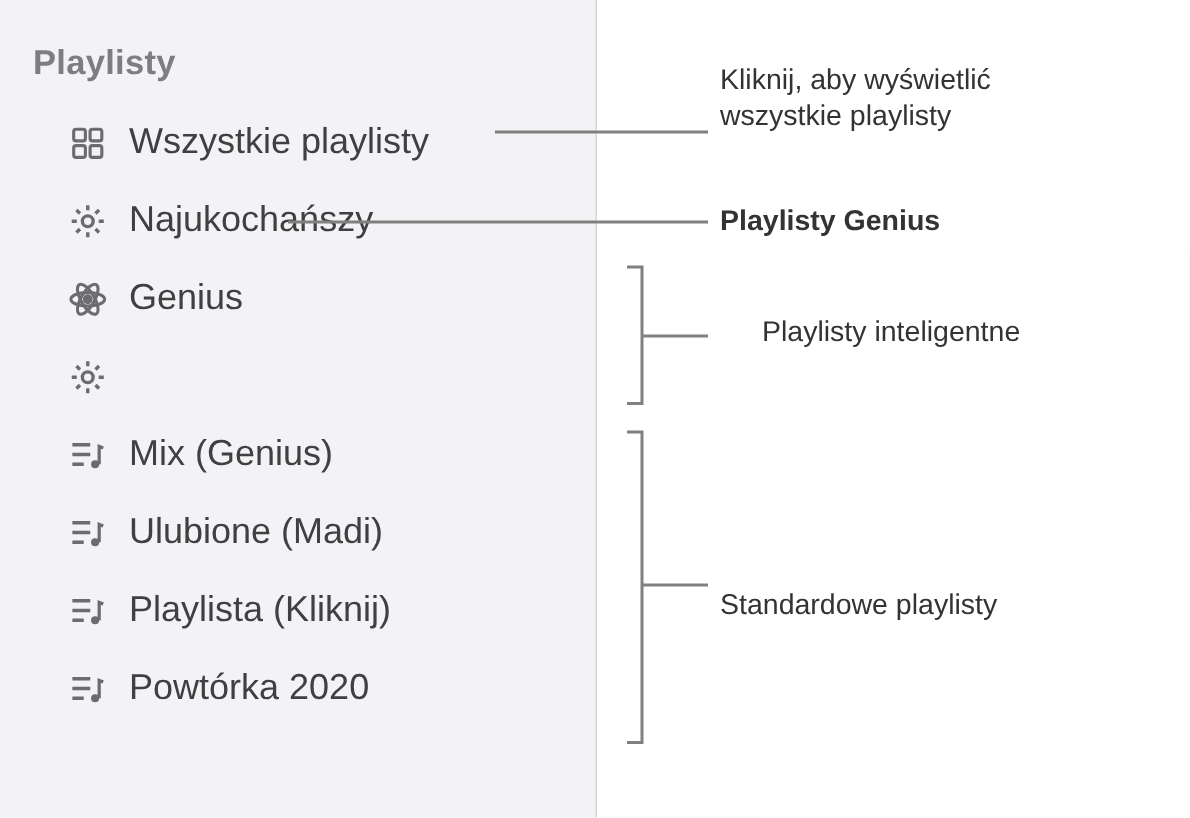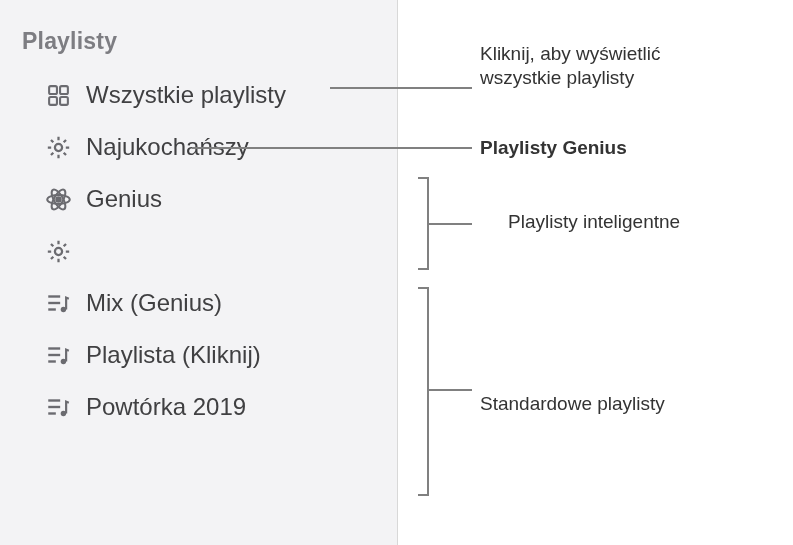--- a/index.html
+++ b/index.html
@@ -123,20 +123,32 @@
         <line x1="3" y1="6" x2="14" y2="6"></line>
         <line x1="3" y1="12" x2="14" y2="12"></line>
         <line x1="3" y1="18" x2="10" y2="18"></line>
         <circle cx="17" cy="18" r="2.5" fill="#6b6b70" stroke="none"></circle>
         <path d="M19.5 18V7l2.5 1" stroke-width="2"></path>
       </svg>
     </span>
     <span class="label">Mix (Genius)</span>
   </div>
 
+  <div class="sidebar-item">
+    <span class="icon">
+      <svg viewBox="0 0 24 24" width="26" height="26" fill="none" stroke-width="2.2">
+        <line x1="3" y1="6" x2="14" y2="6"></line>
+        <line x1="3" y1="12" x2="14" y2="12"></line>
+        <line x1="3" y1="18" x2="10" y2="18"></line>
+        <circle cx="17" cy="18" r="2.5" fill="#6b6b70" stroke="none"></circle>
+        <path d="M19.5 18V7l2.5 1" stroke-width="2"></path>
+      </svg>
+    </span>
+    <span class="label">Ulubione (Madi)</span>
+  </div>
 
   <div class="sidebar-item">
     <span class="icon">
       <svg viewBox="0 0 24 24" width="26" height="26" fill="none" stroke-width="2.2">
         <line x1="3" y1="6" x2="14" y2="6"></line>
         <line x1="3" y1="12" x2="14" y2="12"></line>
         <line x1="3" y1="18" x2="10" y2="18"></line>
         <circle cx="17" cy="18" r="2.5" fill="#6b6b70" stroke="none"></circle>
         <path d="M19.5 18V7l2.5 1" stroke-width="2"></path>
       </svg>
@@ -147,21 +159,21 @@
   <div class="sidebar-item">
     <span class="icon">
       <svg viewBox="0 0 24 24" width="26" height="26" fill="none" stroke-width="2.2">
         <line x1="3" y1="6" x2="14" y2="6"></line>
         <line x1="3" y1="12" x2="14" y2="12"></line>
         <line x1="3" y1="18" x2="10" y2="18"></line>
         <circle cx="17" cy="18" r="2.5" fill="#6b6b70" stroke="none"></circle>
         <path d="M19.5 18V7l2.5 1" stroke-width="2"></path>
       </svg>
     </span>
-    <span class="label">Powtórka 2019</span>
+    <span class="label">Powtórka 2020</span>
   </div>
 </div>
 
 <div class="annotation" style="left:480px; top:42px; white-space:pre-line;">Kliknij, aby wyświetlić
 wszystkie playlisty</div>
 <div class="annotation" style="left:480px; top:136px;font-weight:bold;">Playlisty Genius</div>
 <div class="annotation" style="left:508px; top:210px;">Playlisty inteligentne</div>
 <div class="annotation" style="left:480px; top:392px;">Standardowe playlisty</div>
 
 <svg class="leader" width="793" height="545" style="left:0; top:0;">

